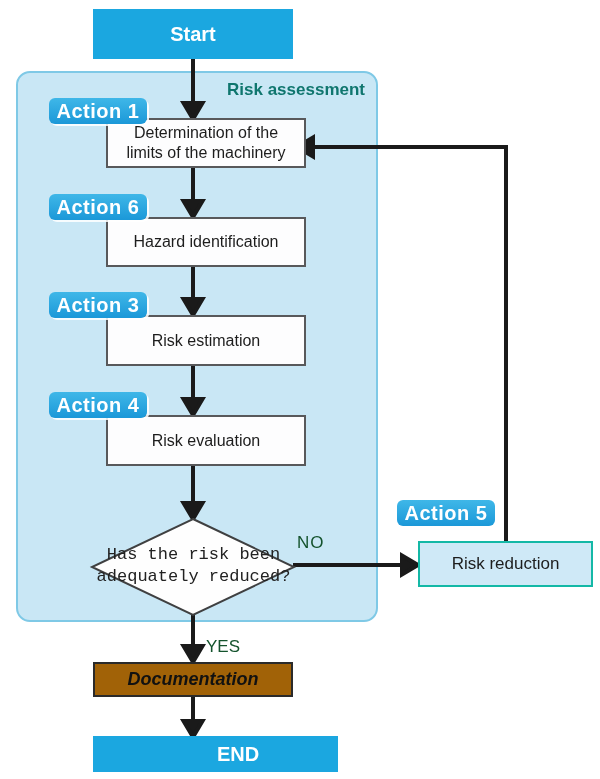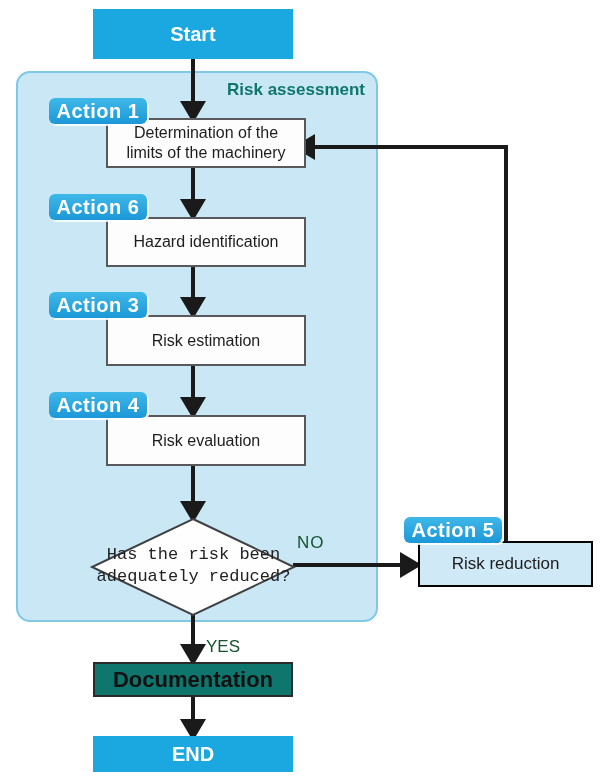--- a/index.html
+++ b/index.html
@@ -18,21 +18,21 @@
     background: #1BA7E0;
     color: #ffffff;
     font-weight: bold;
     font-size: 20px;
     display: flex;
     align-items: center;
     justify-content: center;
     z-index: 3;
   }
   .terminal.start { top: 9px; height: 50px; }
-  .terminal.end   { top: 736px; height: 36px; }
+  .terminal.end   { top: 736px; height: 36px; padding-left: 45px; }
 
   .assessment-container {
     position: absolute;
     left: 16px;
     top: 71px;
     width: 362px;
     height: 551px;
     background: #C9E7F5;
     border: 2px solid #7FC9E6;
     border-radius: 14px;
@@ -63,21 +63,21 @@
     display: flex;
     align-items: center;
     justify-content: center;
     box-shadow: 2px 2px 0 rgba(255,255,255,0.85);
     z-index: 4;
   }
   .badge-1 { left: 49px;  top: 98px; }
   .badge-2 { left: 49px;  top: 194px; }
   .badge-3 { left: 49px;  top: 292px; }
   .badge-4 { left: 49px;  top: 392px; }
-  .badge-5 { left: 397px; top: 517px; margin-left: 7px; }
+  .badge-5 { left: 397px; top: 500px; }
 
   .process-box {
     position: absolute;
     left: 106px;
     width: 200px;
     background: #FDFDFE;
     border: 2px solid #58595B;
     box-sizing: border-box;
     display: flex;
     align-items: center;
@@ -94,45 +94,46 @@
   .box-3 { top: 315px; height: 51px; }
   .box-4 { top: 415px; height: 51px; }
 
   .reduction-box {
     position: absolute;
     left: 418px;
     top: 541px;
     width: 175px;
     height: 46px;
     background: #CFE9F7;
-    border: 2px solid #000000;
+    border: 2px solid #14b8a6;
     box-sizing: border-box;
     display: flex;
     align-items: center;
     justify-content: center;
     font-size: 17px;
     color: #1d1d1d;
     z-index: 3;
   }
   .doc-box {
     position: absolute;
     left: 93px;
     top: 662px;
     width: 200px;
     height: 35px;
-    background: #0f766e;
+    background: #a16207;
     border: 2px solid #2A2A2A;
     box-sizing: border-box;
     display: flex;
     align-items: center;
     justify-content: center;
     font-weight: bold;
-    font-size: 22px;
+    font-size: 18px;
     color: #111111;
     z-index: 3;
+    font-style: italic;
   }
   .decision-text {
     position: absolute;
     left: 95px;
     top: 544px;
     width: 197px;
     text-align: center;
     font-size: 17px;
     line-height: 1.28;
     color: #222222;

